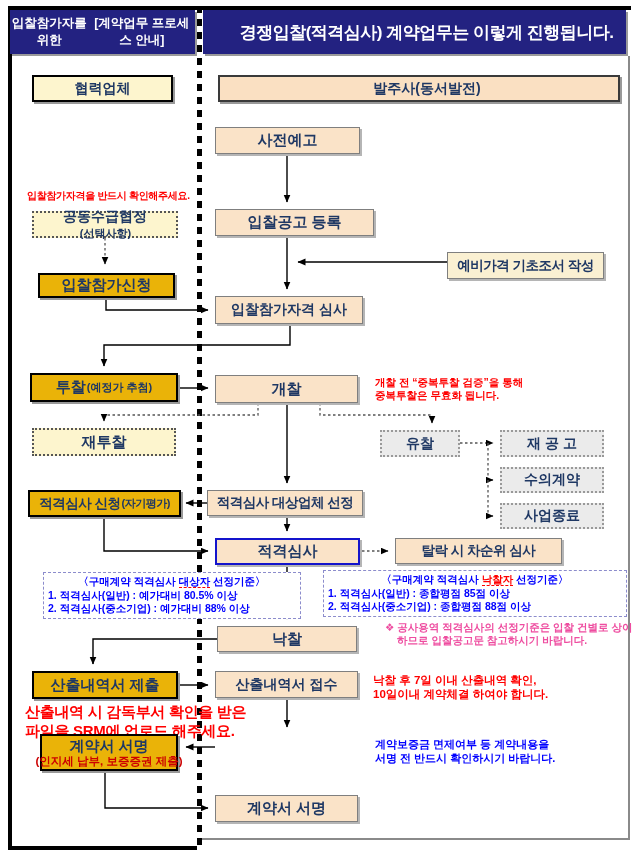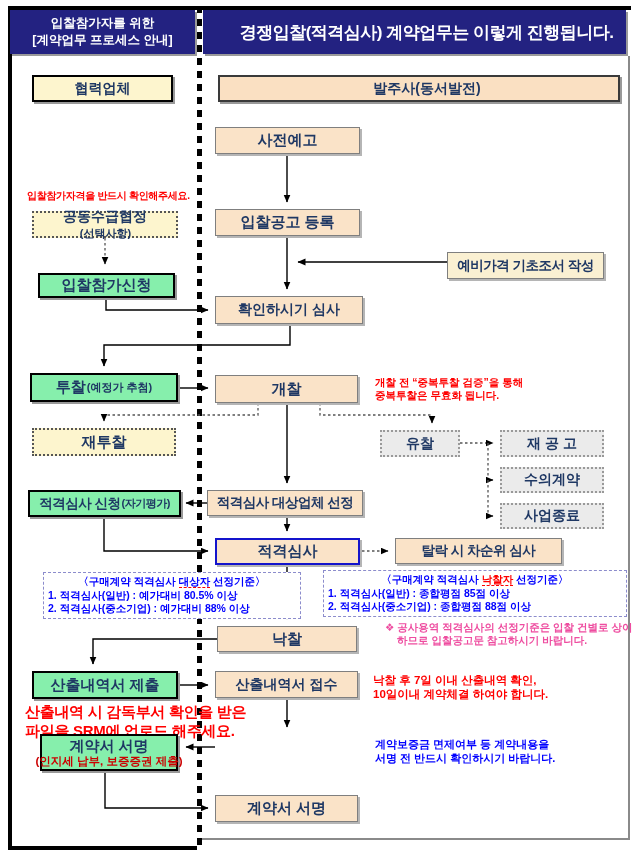--- a/index.html
+++ b/index.html
@@ -10,30 +10,30 @@
   .abs{position:absolute;box-sizing:border-box;}
   
   #top-border{left:8px;top:6px;width:623px;height:4px;background:#000;}
   #left-border{left:8px;top:6px;width:4px;height:844px;background:#000;}
   #bottom-left-border{left:8px;top:846px;width:192px;height:4px;background:#000;}
   #right-frame{left:200px;top:56px;width:430px;height:784px;border-right:2px solid #8a8a8a;border-bottom:2px solid #8a8a8a;}
   #divider{left:197px;top:6px;width:5px;height:844px;
     background:repeating-linear-gradient(180deg,#000 0 7px,#fff 7px 13px);}
   
   .navy{background:#232281;color:#fff;display:flex;align-items:center;justify-content:center;text-align:center;box-shadow:2px 2px 0 #9a9a9a;}
-  #hdr-left{left:10px;top:10px;width:185px;height:44px;font-size:12.5px;line-height:1.35;flex-direction:column;}
+  #hdr-left{left:10px;top:10px;width:185px;height:44px;font-size:12.5px;line-height:1.35;}
   #hdr-main{left:203px;top:10px;width:423px;height:44px;font-size:17px;letter-spacing:-0.5px;white-space:nowrap;padding-left:24px;}
   
   .colhdr{display:flex;align-items:center;justify-content:center;font-size:14px;}
   #col-partner{left:32px;top:75px;width:141px;height:27px;background:#FDF5CE;border:2px solid #000;box-shadow:2px 2px 0 #999;}
   #col-owner{left:218px;top:75px;width:402px;height:27px;background:#FAE0C2;border:2px solid #3a3a3a;box-shadow:2px 2px 0 #999;padding-left:16px;}
   
   .pbox{background:#FAE3C8;border:1px solid #7f7f7f;box-shadow:2px 2px 0 #b5b5b5;
     display:flex;align-items:center;justify-content:center;font-size:15px;white-space:nowrap;}
-  .ybox{background:#86efac;border:2px solid #000;box-shadow:2px 2px 0 #999;
+  .ybox{background:#eab308;border:2px solid #000;box-shadow:2px 2px 0 #999;
     display:flex;align-items:center;justify-content:center;font-size:15px;white-space:nowrap;}
   .dotted-y{background:#FDF5CE;border:2px dotted #555;box-shadow:none;
     display:flex;align-items:center;justify-content:center;font-size:15px;white-space:nowrap;}
   .gbox{background:#EBEBEB;border:2px dotted #999;display:flex;align-items:center;justify-content:center;font-size:14px;white-space:nowrap;}
   .blue-border{border:2px solid #1414CC;}
   .sub{font-size:11px;margin-left:1px;}
   .sub13{font-size:13px;}
   .fs13{font-size:13.5px;letter-spacing:-0.5px;}
   .fs14{font-size:14px;flex-direction:column;}
   
@@ -99,23 +99,23 @@
       <path d="M320,403 V415 H432 V423" marker-end="url(#ah)"></path>
       <path d="M460,443 H488"></path>
       <path d="M488,443 H493" marker-end="url(#ah)"></path>
       <path d="M488,443 V480 H493" marker-end="url(#ah)"></path>
       <path d="M488,480 V516 H493" marker-end="url(#ah)"></path>
       <path d="M362,551 H388" marker-end="url(#ah)"></path>
     </g>
   </svg>
 
   <div class="abs pbox" style="left:215px;top:127px;width:145px;height:27px">사전예고</div>
-  <div class="abs pbox" style="left:215px;top:209px;width:145px;height:27px">입찰공고 등록</div>
+  <div class="abs pbox" style="left:215px;top:209px;width:159px;height:27px">입찰공고 등록</div>
   <div class="abs pbox fs13" style="left:447px;top:252px;width:157px;height:27px;background:#FAF0D2">예비가격 기초조서 작성</div>
-  <div class="abs pbox fs14" style="left:215px;top:296px;width:148px;height:28px">확인하시기 심사</div>
+  <div class="abs pbox fs14" style="left:215px;top:296px;width:148px;height:28px">입찰참가자격 심사</div>
   <div class="abs pbox" style="left:215px;top:375px;width:143px;height:28px">개찰</div>
   <div class="abs gbox" style="left:380px;top:430px;width:80px;height:27px">유찰</div>
   <div class="abs gbox" style="left:500px;top:430px;width:104px;height:27px">재 공 고</div>
   <div class="abs gbox" style="left:500px;top:467px;width:104px;height:26px">수의계약</div>
   <div class="abs gbox" style="left:500px;top:503px;width:104px;height:26px">사업종료</div>
   <div class="abs pbox fs13" style="left:207px;top:490px;width:156px;height:26px">적격심사 대상업체 선정</div>
   <div class="abs pbox blue-border" style="left:215px;top:538px;width:145px;height:27px">적격심사</div>
   <div class="abs pbox fs13" style="left:395px;top:538px;width:167px;height:26px">탈락 시 차순위 심사</div>
   <div class="abs pbox" style="left:217px;top:626px;width:140px;height:26px">낙찰</div>
   <div class="abs pbox fs14" style="left:215px;top:671px;width:143px;height:27px">산출내역서 접수</div>

